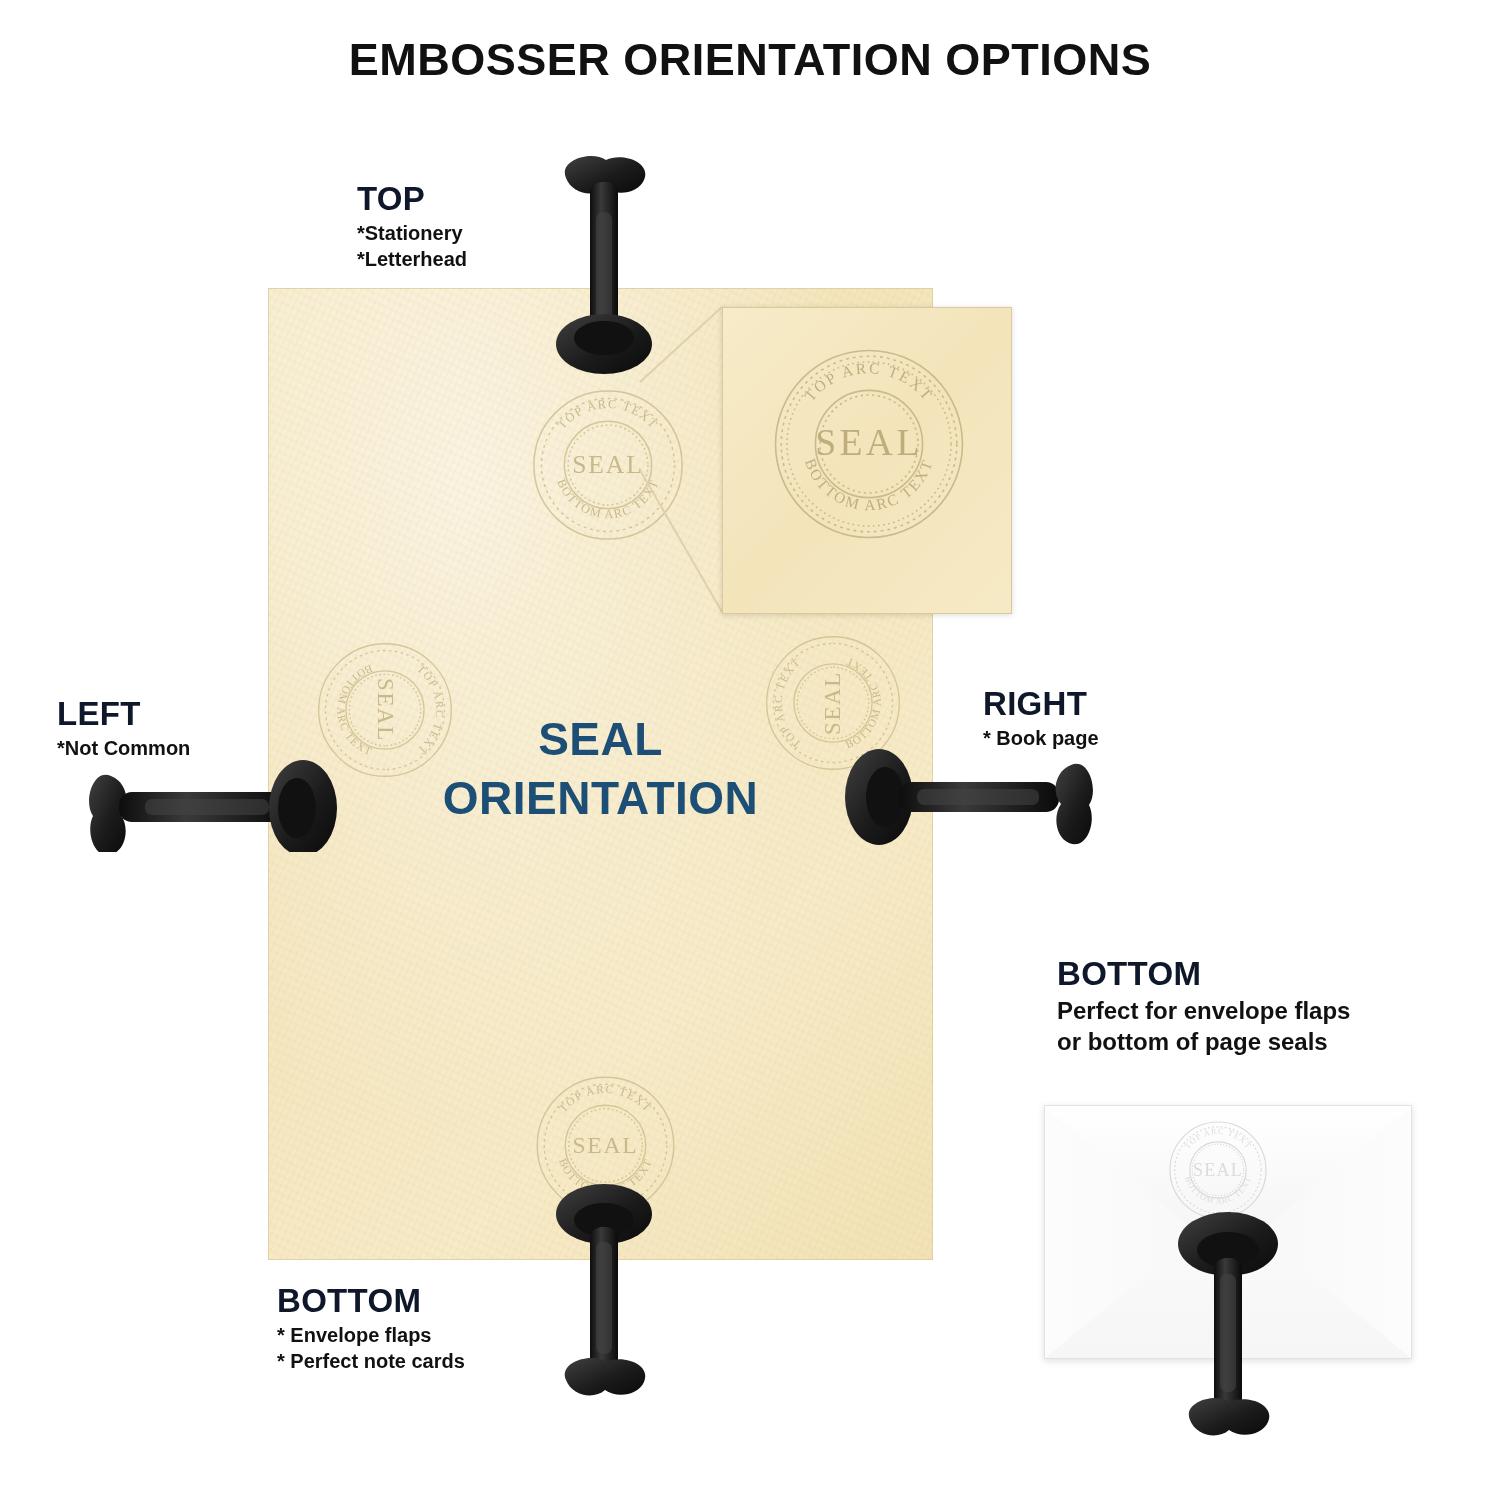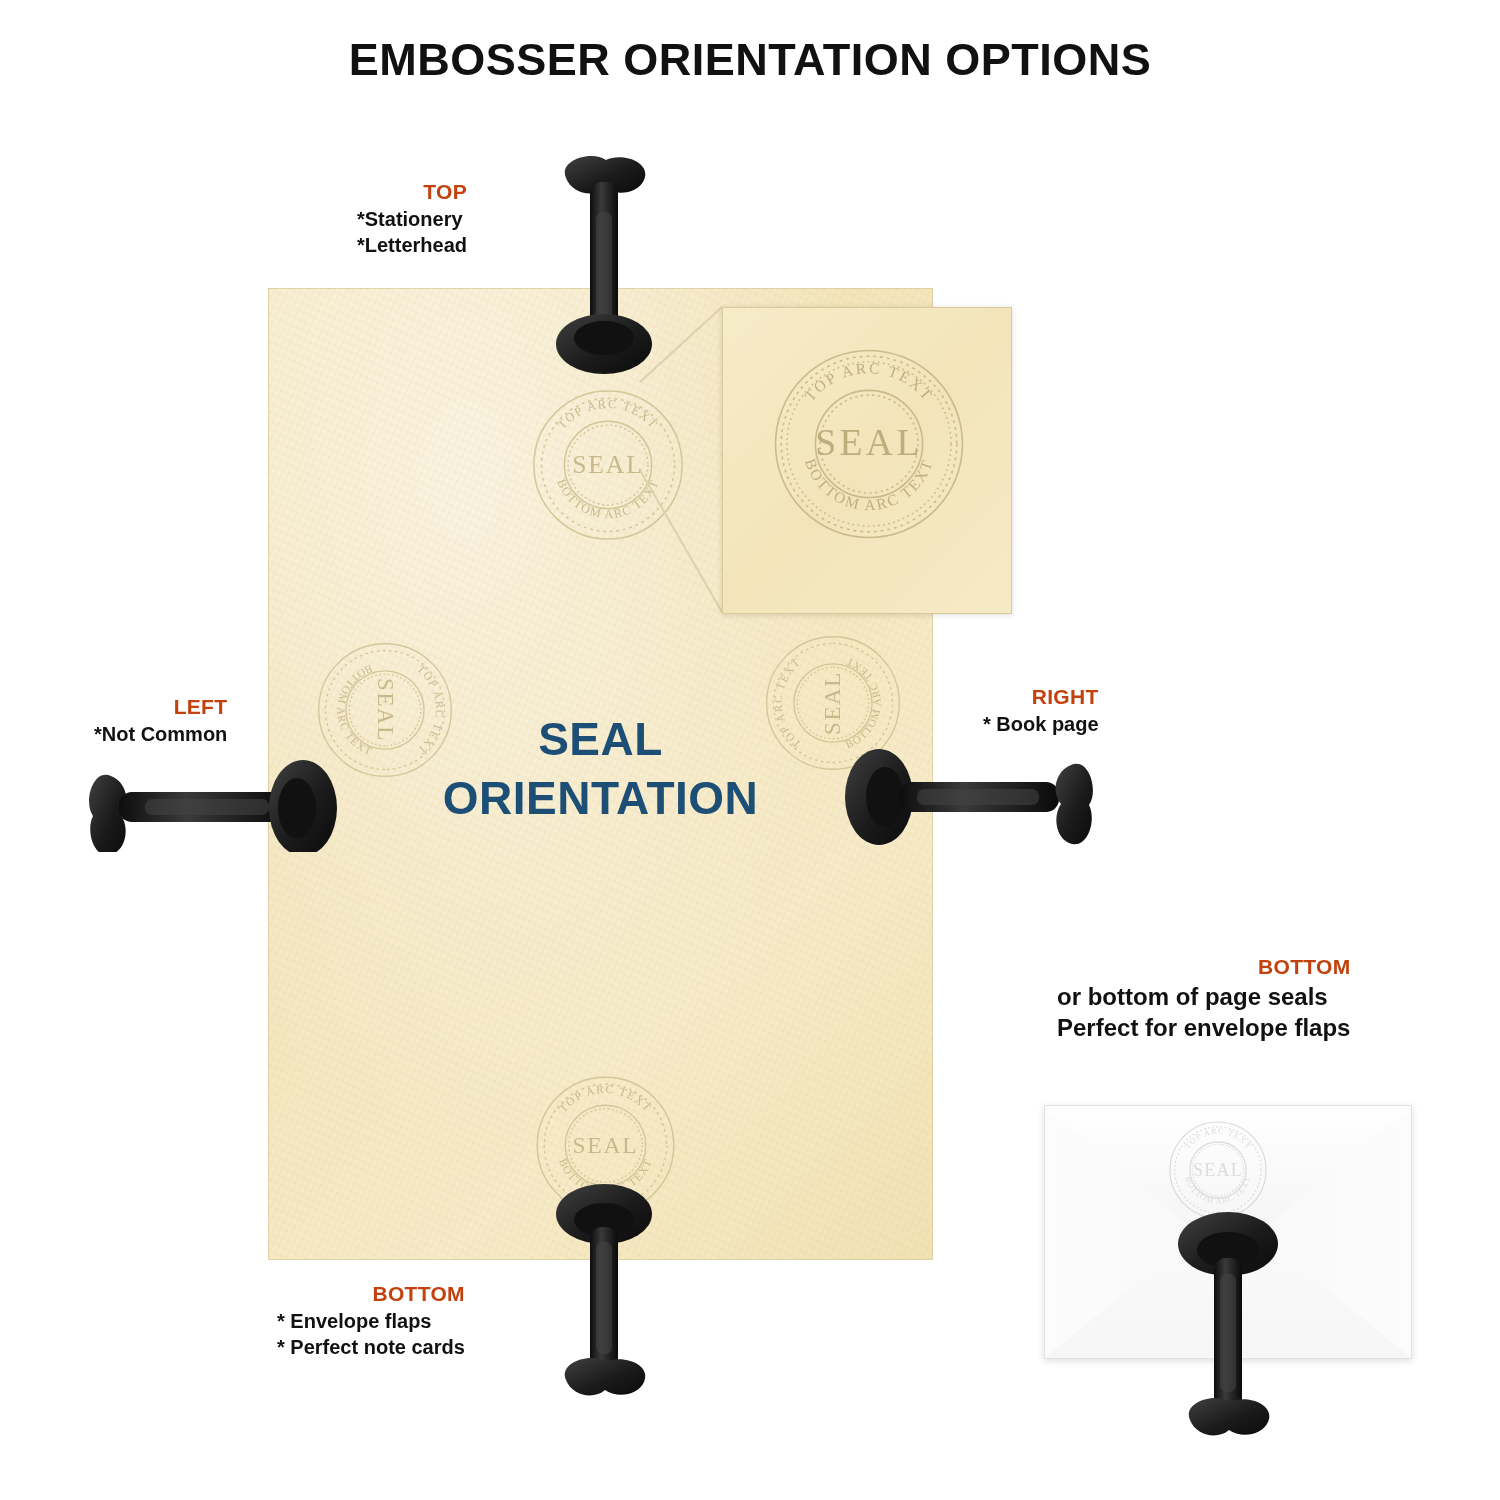--- a/index.html
+++ b/index.html
@@ -53,28 +53,28 @@
     position:absolute;left:722px;top:307px;width:288px;height:305px;
     background:linear-gradient(135deg,#f7ecc9 0%, #f3e4ba 50%, #f6eac6 100%);
     box-shadow:0 1px 6px rgba(0,0,0,.14);
     border:1px solid rgba(215,198,150,.9);
   }
   .callout-lines{position:absolute;left:0;top:0;width:1500px;height:1500px;pointer-events:none;}
 
   
   .label{position:absolute;}
   .label .head{
-    color:#c2410c;font-weight:bold;font-size:21px;letter-spacing:.3px;margin-bottom:3px;text-align:right;
+    color:#0f172a;font-weight:bold;font-size:33px;letter-spacing:.3px;margin-bottom:3px;
   }
   .label .line{
     color:#111111;font-weight:bold;font-size:20px;line-height:1.28;
   }
 
   .lbl-top{left:357px;top:180px;}
-  .lbl-left{left:57px;top:695px;margin-left:37px;}
+  .lbl-left{left:57px;top:695px;}
   .lbl-right{left:972px;top:685px;margin-left:11px;}
   .lbl-bottom{left:277px;top:1282px;}
   .lbl-bottom-env{left:1057px;top:955px;}
   .lbl-bottom-env .line{font-size:24px;}
 
   
   .envelope{
     position:absolute;left:1044px;top:1105px;width:366px;height:252px;
     background:#fdfdfd;
     border:1px solid #e2e2e2;
@@ -317,22 +317,22 @@
   </div>
 
   <div class="label lbl-bottom">
     <div class="head">BOTTOM</div>
     <div class="line">* Envelope flaps</div>
     <div class="line">* Perfect note cards</div>
   </div>
 
   <div class="label lbl-bottom-env">
     <div class="head">BOTTOM</div>
+    <div class="line">Perfect for envelope flaps</div>
     <div class="line">or bottom of page seals</div>
-    <div class="line">Perfect for envelope flaps</div>
   </div>
 
   <div class="envelope">
     <div class="env-left"></div>
     <div class="env-right"></div>
     <div class="env-flap"></div>
   </div>
 
   <div class="seal" style="left:1158px;top:1110px;">
     <svg width="120" height="120" viewBox="0 0 200 200" aria-hidden="true">

